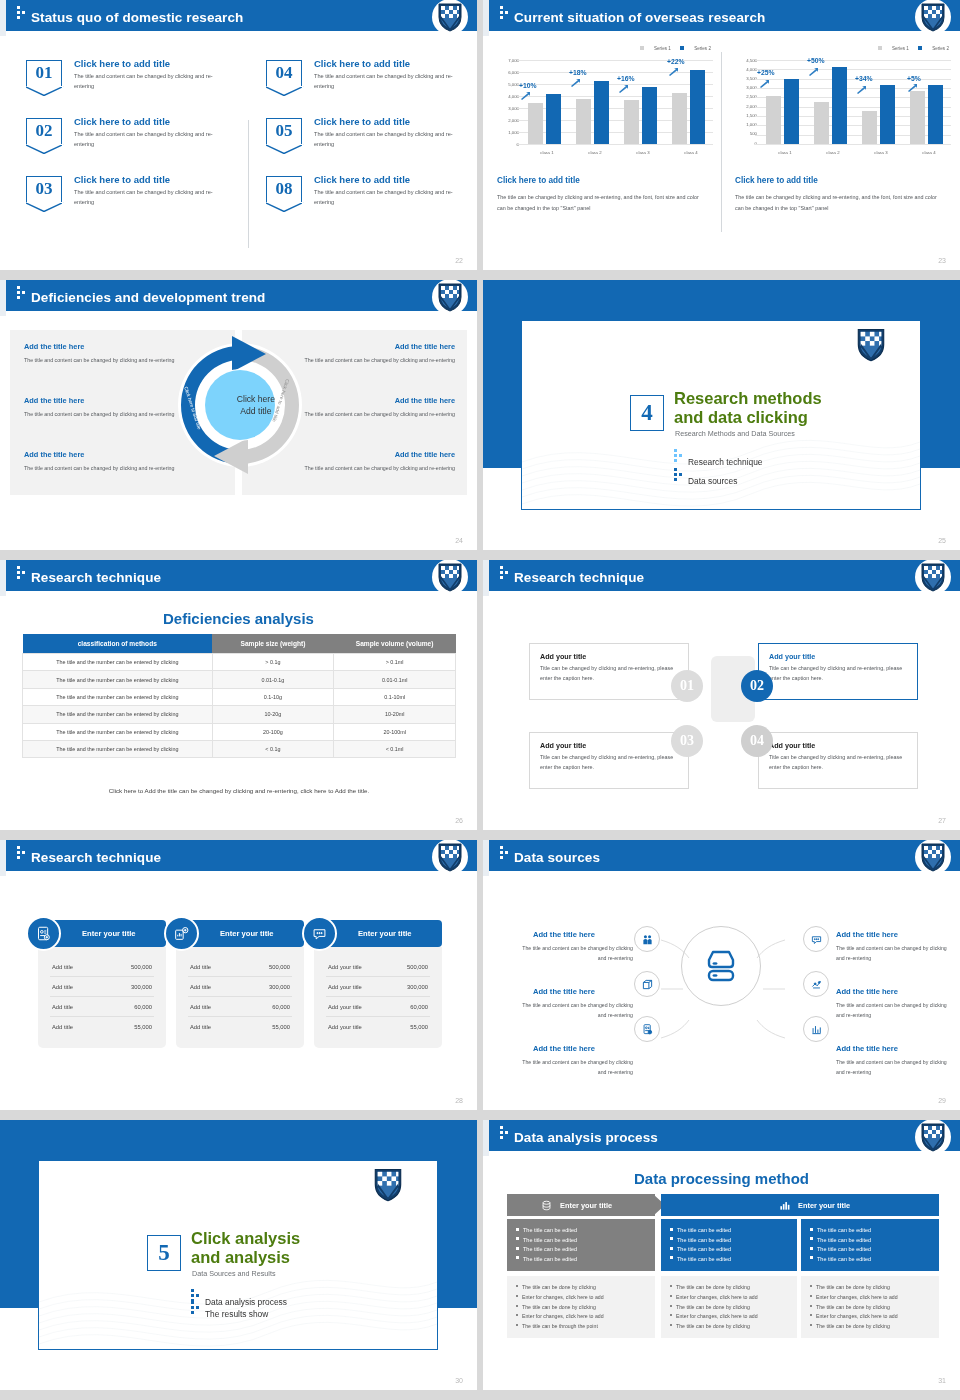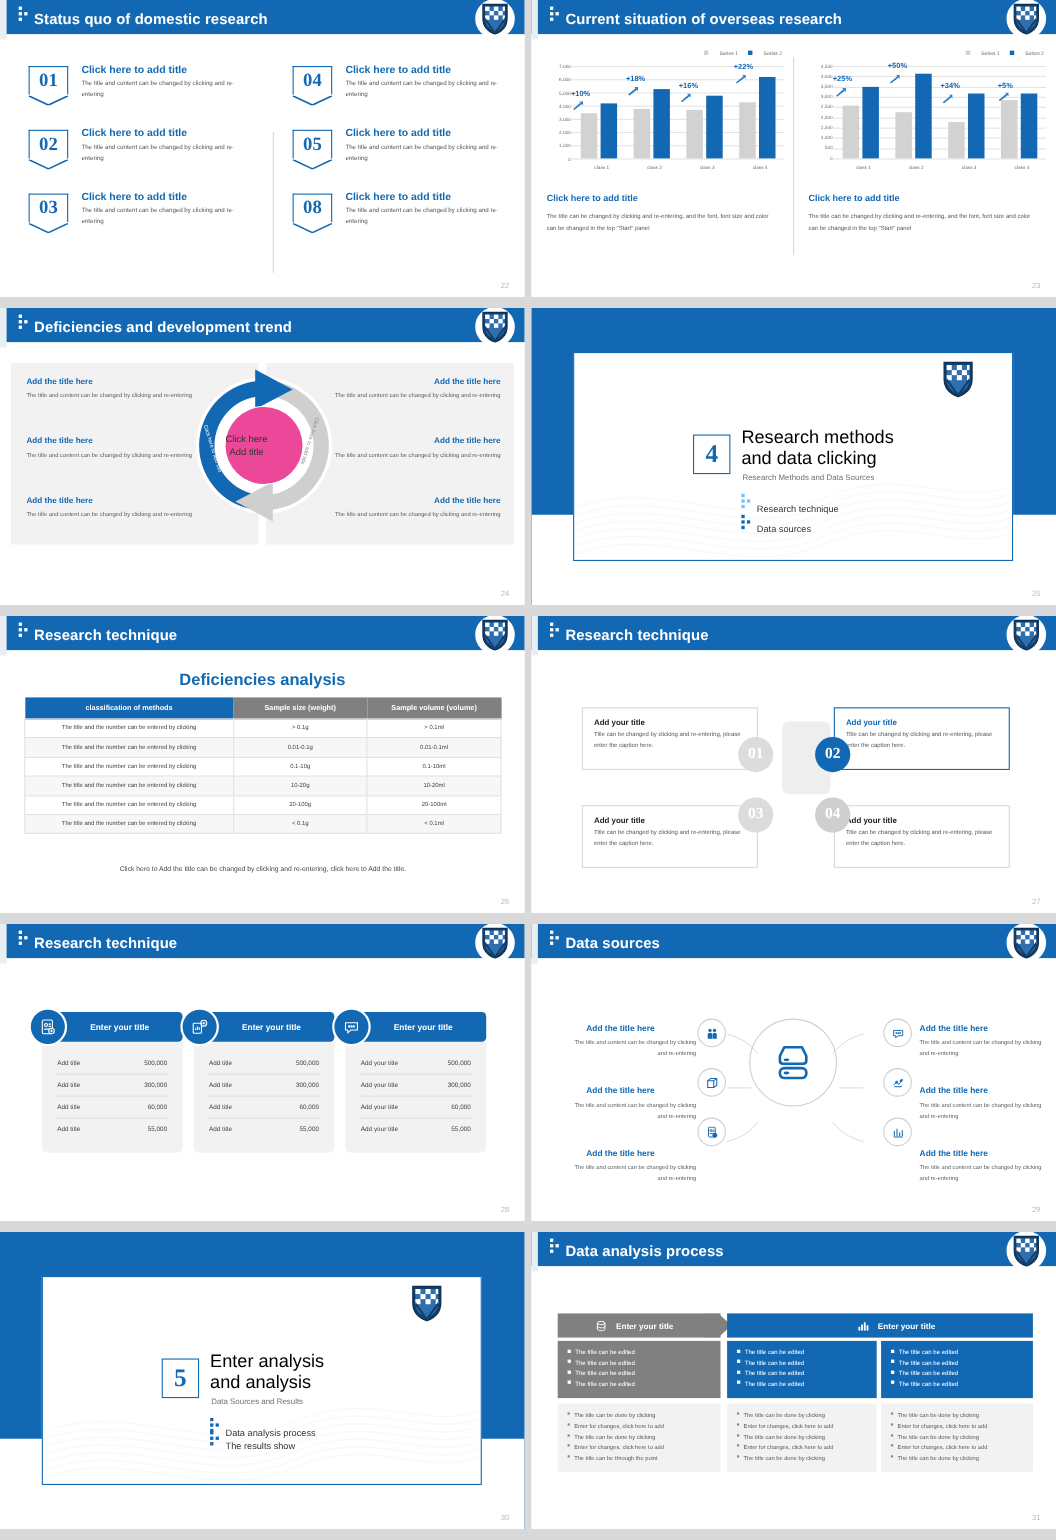--- a/index.html
+++ b/index.html
@@ -106,21 +106,21 @@
 
   
   .s3-panel { position:absolute; top:50px; width:225px; height:165px; background:#f2f2f2; }
   .s3-panel.l { left:10px; } .s3-panel.r { left:242px; }
   .s3-blk { position:absolute; width:155px; }
   .s3-h { font-size:7.4px; font-weight:bold; color:#1268b3; margin-bottom:4px; }
   .s3-p { font-size:5.3px; color:#55585c; line-height:1.95; }
   .s3-center { position:absolute; left:170px; top:48px; width:140px; height:170px; }
   .s3-inner {
     position:absolute; left:35px; top:42px; width:70px; height:70px; border-radius:50%;
-    background:#ec4899; display:flex; align-items:center; justify-content:flex-start;
+    background:#7dd3fc; display:flex; align-items:center; justify-content:flex-end;
     text-align:center; font-size:8.6px; color:#333; line-height:1.45;
   }
   .ring-lbl { position:absolute; font-size:4.8px; color:#fff; }
 
   
   .div-blue { position:absolute; left:0; top:0; width:100%; height:100%; background:#1268b3; }
   .div-white-bottom {
     position:absolute; left:0; bottom:0; width:100%; height:110px; background:#fff;
     clip-path: polygon(0 28px, 14% 28px, 18% 0, 82% 0, 86% 28px, 100% 28px, 100% 100%, 0 100%);
   }
@@ -128,21 +128,21 @@
     position:absolute; left:38px; top:40px; width:400px; height:190px;
     background:#fff; border:1px solid #1268b3;
     overflow:hidden;
   }
   .div-card-shield { position:absolute; right:34px; top:6px; width:30px; height:35px; }
   .dc-num {
     position:absolute; left:108px; top:74px; width:34px; height:36px;
     border:1.4px solid #1268b3; color:#1268b3; font-size:23px; font-weight:bold;
     text-align:center; line-height:34px; font-family:"Liberation Serif", serif;
   }
-  .dc-title { position:absolute; left:152px; top:68px; font-size:16.5px; font-weight:normal; color:#000000; line-height:1.15; }
+  .dc-title { position:absolute; left:152px; top:68px; font-size:16.5px; font-weight:bold; color:#4d7c0f; line-height:1.15; }
   .dc-sub { position:absolute; left:153px; top:108px; font-size:7.2px; color:#6e7276; }
   .dc-li { position:absolute; left:152px; font-size:8.4px; color:#333; }
   .wave { position:absolute; left:0; bottom:0; width:100%; height:95px; opacity:.5; }
 
   
   .tbl { position:absolute; left:22px; top:74px; width:434px; border-collapse:collapse; }
   .tbl th { font-size:6.6px; color:#fff; font-weight:bold; padding:6px 0; text-align:center; }
   .tbl th.c0 { background:#1268b3; }
   .tbl th.cg { background:#808080; }
   .tbl td { font-size:5.4px; color:#444; padding:5.2px 0; text-align:center; border:0.8px solid #e2e2e2; }
@@ -948,21 +948,21 @@
               <rect x="16" y="8" width="4" height="4"></rect>
               <rect x="4" y="12" width="4" height="4"></rect>
               <rect x="12" y="12" width="4" height="4"></rect>
               <rect x="20" y="12" width="2" height="4"></rect>
             </g>
           <path d="M4 14 L13 26.5 L22 14 L22 17 L13 29 L4 17 Z" fill="#123e6b"></path>
           </svg>
       </div>
       <div class="dc-num">5</div>
       <div class="dc-title">
-        <span>Enter analysis</span><br><span>and analysis</span></div>
+        <span>Click analysis</span><br><span>and analysis</span></div>
       <div class="dc-sub">Data Sources and Results</div>
       <div class="dc-li" style="top:128px">
         <span class="dots"><i style="background:#1268b3"></i><i style="background:#1268b3"></i><i class="row2" style="background:#1268b3"></i><i style="background:#1268b3"></i></span><span>Data analysis process</span></div>
       <div class="dc-li" style="top:140px">
         <span class="dots"><i style="background:#1268b3"></i><i style="background:#1268b3"></i><i class="row2" style="background:#1268b3"></i><i style="background:#1268b3"></i></span><span>The results show</span></div>
     </div>
     <div class="pagenum">30</div>
   </div>
 
   <div class="slide">
@@ -981,20 +981,21 @@
             <rect x="20" y="4" width="2" height="4"></rect>
             <rect x="8" y="8" width="4" height="4"></rect>
             <rect x="16" y="8" width="4" height="4"></rect>
             <rect x="4" y="12" width="4" height="4"></rect>
             <rect x="12" y="12" width="4" height="4"></rect>
             <rect x="20" y="12" width="2" height="4"></rect>
           </g>
         <path d="M4 14 L13 26.5 L22 14 L22 17 L13 29 L4 17 Z" fill="#123e6b"></path>
         </svg>
       </div>
+    <h2 class="subtitle">Data processing method</h2>
 
     <div class="pr-head gray">
       <svg style="margin:0 8px 0 34px" viewBox="0 0 16 16" width="11" height="11" fill="none" stroke="#fff" stroke-width="1.3">
         <ellipse cx="8" cy="4" rx="5" ry="2.2"></ellipse>
           <path d="M3 4v8c0 1.2 2.2 2.2 5 2.2s5-1 5-2.2V4"></path>
           <path d="M3 8.2c0 1.2 2.2 2.2 5 2.2s5-1 5-2.2"></path>
         </svg>
       <span>Enter your title</span>
     </div>
     <svg class="pr-arrow" viewBox="0 0 24 22">

